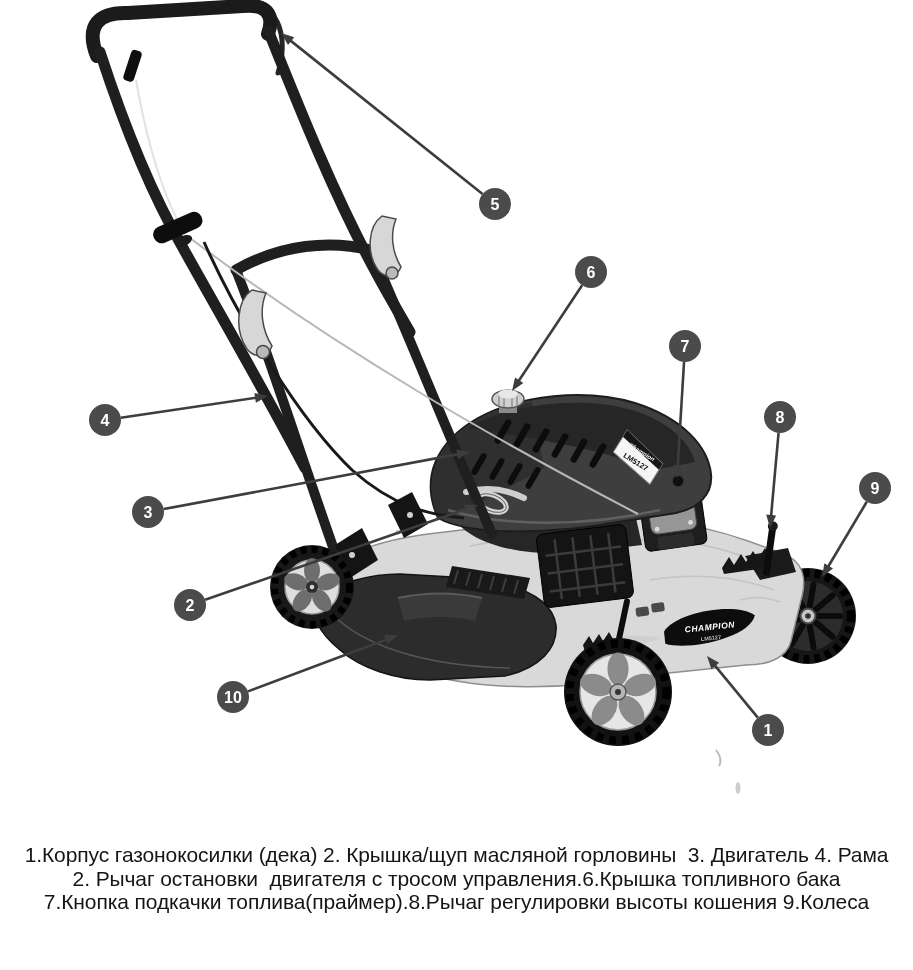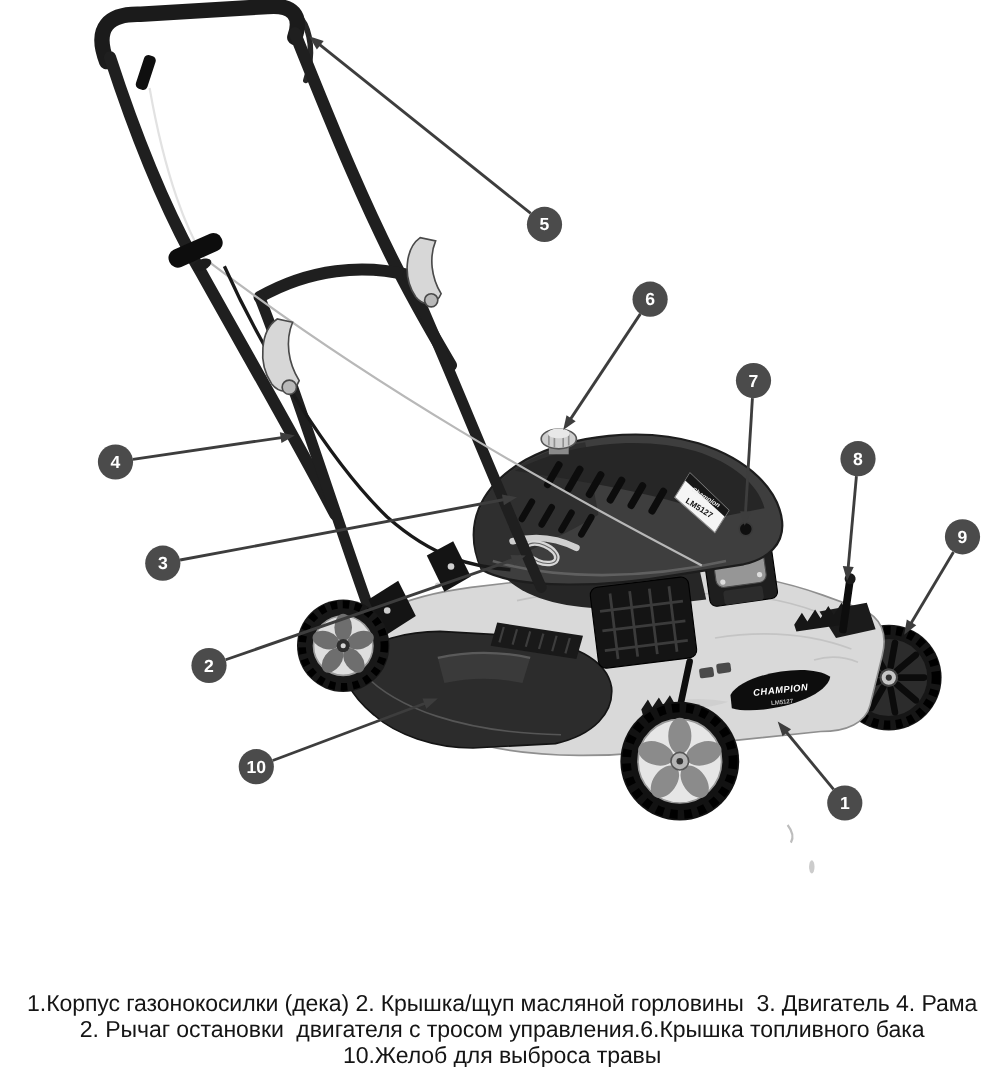--- a/index.html
+++ b/index.html
@@ -1,19 +1,19 @@
 <!DOCTYPE html>
 <html style="--callout-fill: #4b4b4b; --callout-text: #ffffff; --arrow-color: #3d3d3d;"><head>
 <meta charset="utf-8">
 <style>
   html,body{margin:0;padding:0;background:#fff;}
   .page{position:relative;width:913px;height:970px;background:#fff;overflow:hidden;
         font-family:"Liberation Sans",sans-serif;}
   .diagram-svg{position:absolute;left:0;top:0;}
-  .caption{position:absolute;left:0;right:0;top:901px;text-align:center;
+  .caption{position:absolute;left:0;right:0;top:843px;text-align:center;
            color:#151515;font-size:21px;line-height:23.5px;letter-spacing:-0.1px;}
   .caption-line{white-space:pre;}
   
   .callout-line{stroke:var(--arrow-color,#3d3d3d);stroke-width:2.6;}
   .callout-arrowhead{fill:var(--arrow-color,#3d3d3d);}
   .callout-circle{fill:var(--callout-fill,#4b4b4b);}
   .callout-number{fill:var(--callout-text,#fff);font:700 16px "Liberation Sans",sans-serif;
                   text-anchor:middle;}
   .sticker-brand{font:italic 700 6px "Liberation Sans",sans-serif;fill:#eeeeee;text-anchor:middle;}
   .sticker-model{font:700 7.5px "Liberation Sans",sans-serif;fill:#111;text-anchor:middle;}
@@ -322,15 +322,15 @@
           <polygon points="398,635 387.58947980324695,644.2531653628906 384.0720288375866,634.8922071478265" class="callout-arrowhead"></polygon>
           <circle cx="233" cy="697" r="16" class="callout-circle"></circle>
           <text x="233" y="697" dy="5.5" class="callout-number">10</text>
         </g>
       </g>
   </svg>
 
   <div class="caption">
     <div class="caption-line">1.Корпус газонокосилки (дека) 2. Крышка/щуп масляной горловины  3. Двигатель 4. Рама</div>
     <div class="caption-line">2. Рычаг остановки  двигателя с тросом управления.6.Крышка топливного бака</div>
-    <div class="caption-line">10.Желоб для выброса травы</div>
+    <div class="caption-line">7.Кнопка подкачки топлива(праймер).8.Рычаг регулировки высоты кошения 9.Колеса</div>
   </div>
 </div>
 
 </body></html>

